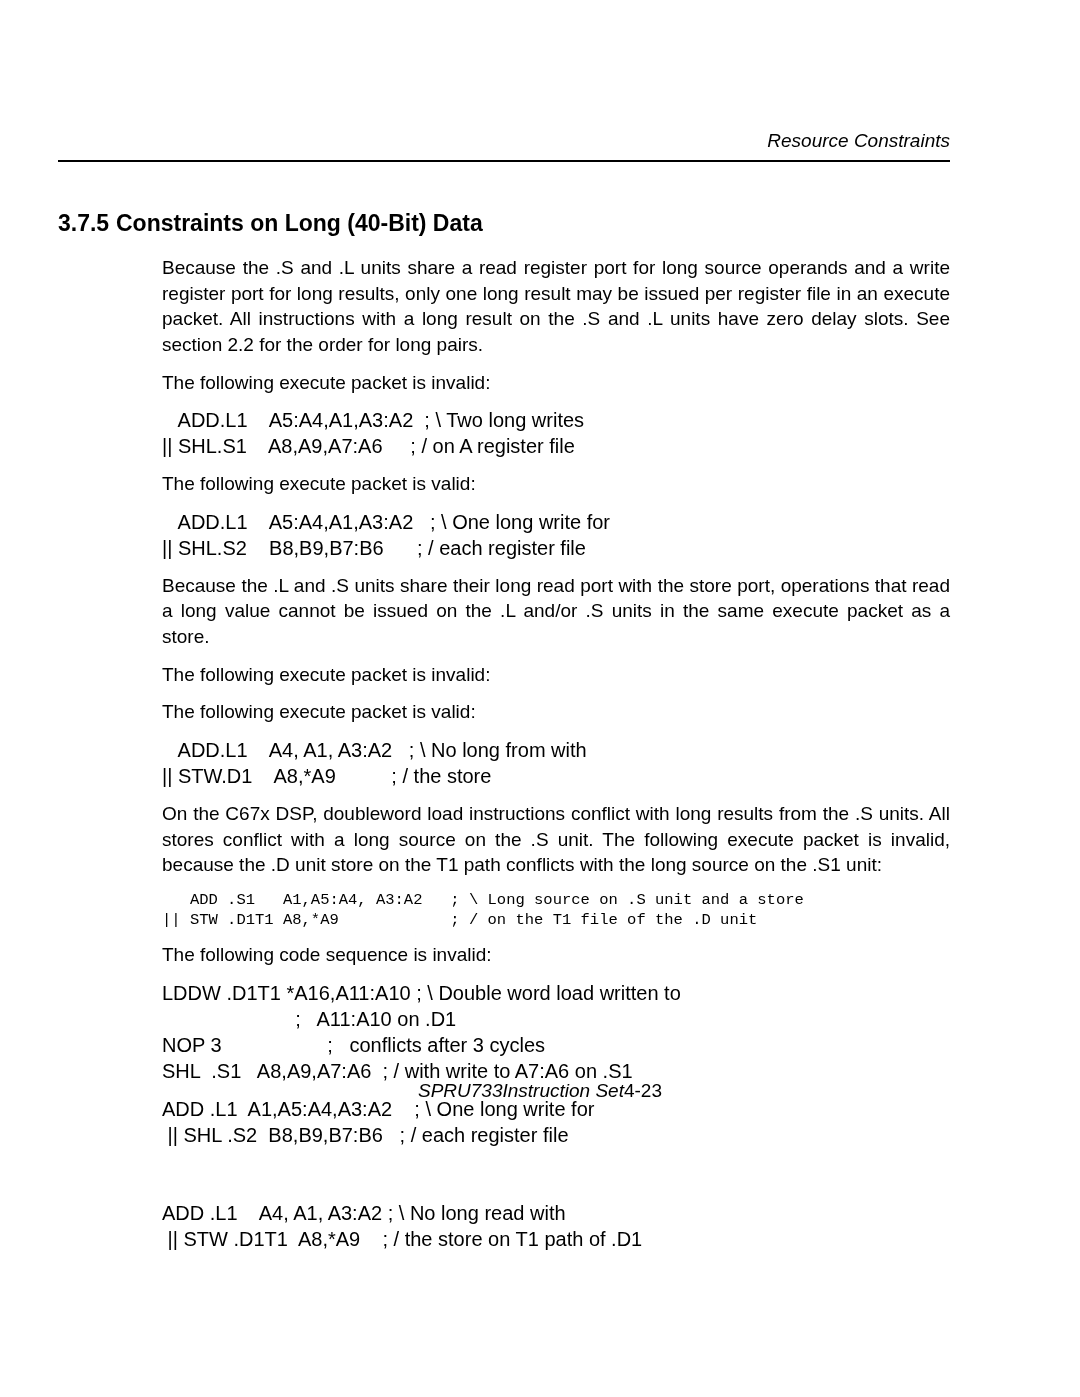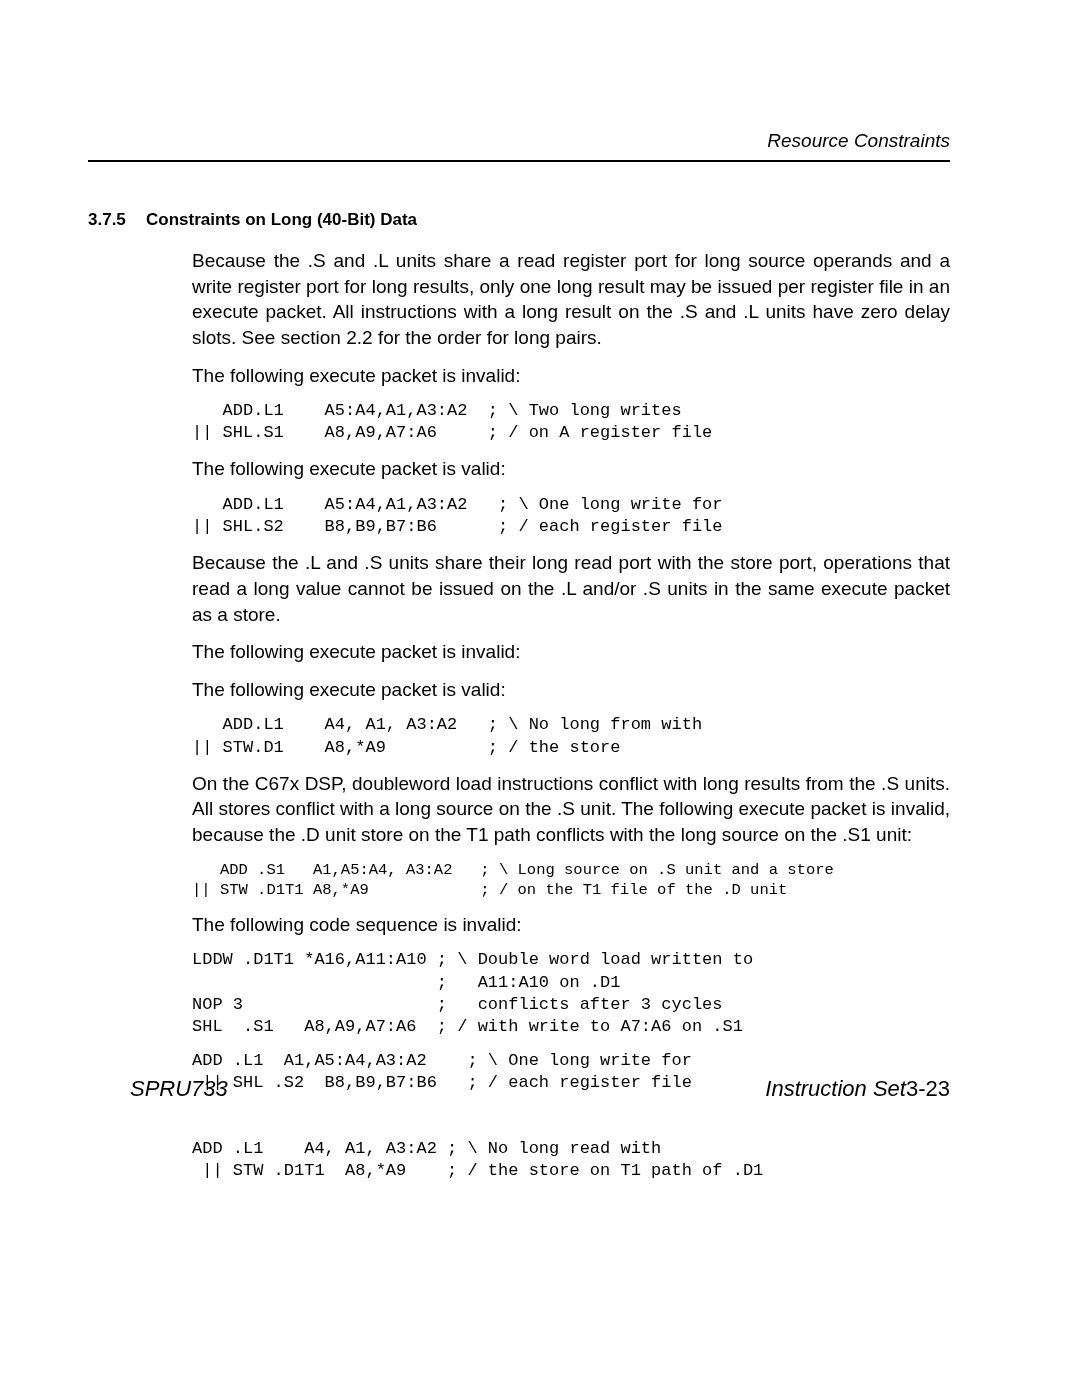--- a/index.html
+++ b/index.html
@@ -8,75 +8,75 @@
     background: #fff;
     width: 1080px;
     height: 1397px;
     font-family: Arial, Helvetica, sans-serif;
     color: #000;
   }
   .page {
     box-sizing: border-box;
     width: 1080px;
     height: 1174px;
-    padding: 130px 130px 0 88px;
+    padding: 130px 130px 0 58px;
     position: relative;
   }
   .topic-header {
     text-align: right;
     font-style: italic;
     font-size: 19px;
     margin-bottom: 8px;
   }
   .rule {
     border: none;
     border-top: 2px solid #000;
     margin: 0 0 42px 0;
   }
   .section-heading {
     font-weight: bold;
-    font-size: 17px;
+    font-size: 23px;
     margin-bottom: 18px;
     margin-top: 48px;
   }
   .section-heading .num {
     display: inline-block;
     width: 58px;
   }
   .body {
     margin-left: 104px;
     font-size: 19px;
     line-height: 1.35;
     text-align: justify;
   }
   .body p {
     margin: 0 0 12px 0;
   }
   .code {
-    font-family: Liberation Mono, monospace;
+    font-family: Liberation Sans, sans-serif;
     white-space: pre;
-    font-size: 17px;
+    font-size: 20px;
     line-height: 1.3;
     margin: 6px 0 12px 0;
   }
   .code-sm {
     font-family: "Courier New", Courier, monospace;
     white-space: pre;
     font-size: 15.5px;
     line-height: 1.3;
     margin: 6px 0 12px 0;
   }
   .footer {
     position: absolute;
     left: 130px;
     right: 130px;
     bottom: 72px;
-    font-size: 22px;
+    font-size: 19px;
     display: flex;
-    justify-content: space-between;
+    justify-content: center;
   }
   .footer-left { font-style: italic; }
   .footer-right { }
   .footer-right .chap { font-style: italic; }
 </style>
 </head>
 <body>
 
 <div class="page">
 
@@ -120,17 +120,17 @@
  || SHL .S2  B8,B9,B7:B6   ; / each register file
 
 
 ADD .L1    A4, A1, A3:A2 ; \ No long read with
  || STW .D1T1  A8,*A9    ; / the store on T1 path of .D1</div>
   </div>
 
   <div class="footer">
     <div class="footer-left">SPRU733</div>
     <div class="footer-right">
-      <span class="chap">Instruction Set</span><span>3-23</span>
+      <span class="chap">Instruction Set</span><span>4-23</span>
     </div>
   </div>
 
 </div>
 
 </body></html>

